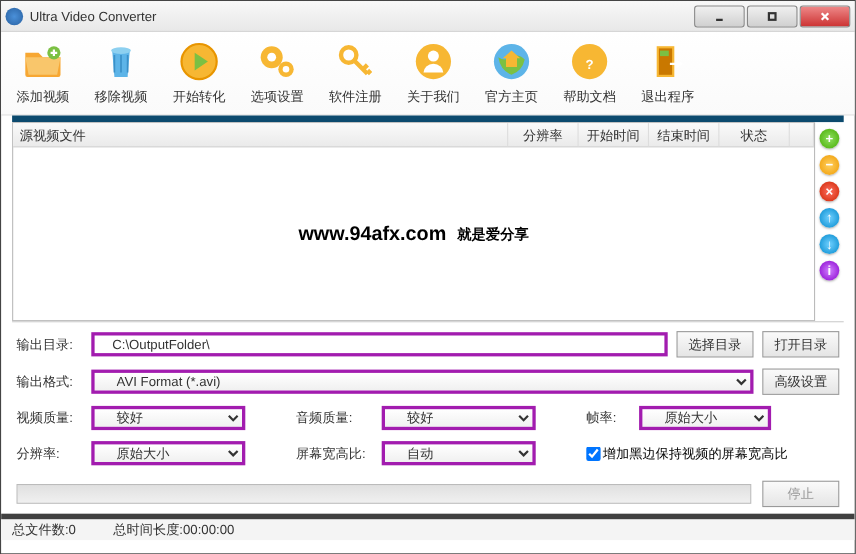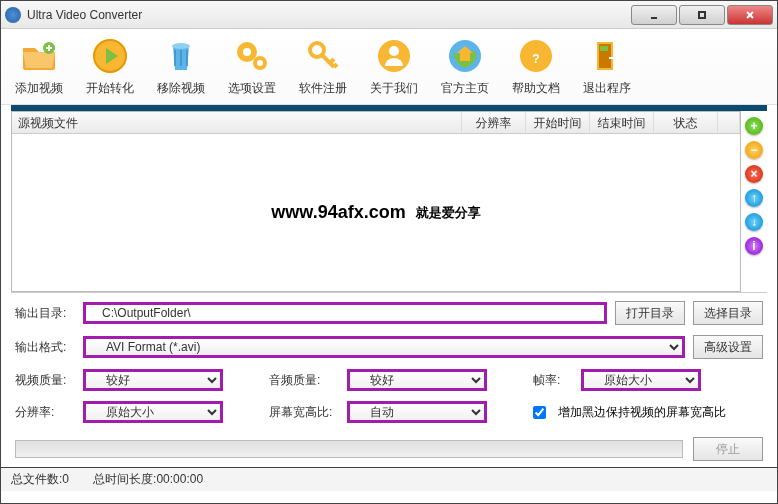--- a/index.html
+++ b/index.html
@@ -34,26 +34,26 @@
 .form{padding:8px 14px;display:flex;flex-direction:column;gap:10px}
 .row{display:flex;align-items:center;gap:8px}
 .lbl{width:60px;color:#333}
 .lbl2{width:70px;color:#333}
 input[type=text],select{height:22px;border:3px solid #a21caf;background:#fff;padding:0 16px;color:#333}
 select{background:linear-gradient(#fff,#f0f0f0)}
 .btn{height:24px;padding:0 10px;background:linear-gradient(#fafafa,#e5e5e5);border:1px solid #999;cursor:pointer;color:#333;min-width:70px}
 .outdir{flex:1}
 .fmt{flex:1}
 .sel-s{width:140px}
-.cb{display:flex;align-items:center;gap:12px}
+.cb{display:flex;align-items:center;gap:2px}
 
 .progressrow{display:flex;align-items:center;padding:6px 14px;gap:10px}
 .progress{flex:1;height:18px;background:linear-gradient(#e0e0e0,#f0f0f0);border:1px solid #bbb}
 
-.status{height:24px;background:#f4f4f4;border-top:1px solid #404040;display:flex;align-items:center;padding:0 10px;gap:24px;color:#333}
+.status{height:24px;background:#f4f4f4;border-top:5px solid #404040;display:flex;align-items:center;padding:0 10px;gap:34px;color:#333}
 </style>
 </head>
 <body>
 
 <div class="titlebar">
   <div class="ico"></div>
   <div class="ttl">Ultra Video Converter</div>
   <div class="winbtns">
     <div class="winbtn">
         <svg viewBox="0 0 10 10">
@@ -82,35 +82,35 @@
           <path fill="#f9c66b" d="M4 16h32l-3 16H7z"></path>
           <circle cx="30" cy="12" r="6" fill="#7bc043"></circle>
           <path stroke="#fff" stroke-width="2" d="M30 9v6M27 12h6"></path>
         </svg>
       </div>
     <span>添加视频</span>
   </div>
   <div class="tbtn">
     <div class="tico">
         <svg width="40" height="40" viewBox="0 0 40 40">
-          <circle cx="20" cy="20" r="16" fill="#f7b733" stroke="#e89500" stroke-width="2"></circle>
-          <path fill="#7bc043" d="M16 12l12 8-12 8z"></path>
-        </svg>
-      </div>
-    <span>开始转化</span>
-  </div>
-  <div class="tbtn">
-    <div class="tico">
-        <svg width="40" height="40" viewBox="0 0 40 40">
           <path fill="#5db4e8" d="M12 10h16l-2 24H14z"></path>
           <ellipse cx="20" cy="10" rx="9" ry="3" fill="#8dd0f0"></ellipse>
           <path fill="#3a90c8" d="M14 14v16M20 14v16M26 14v16" stroke="#3a90c8" stroke-width="1.5"></path>
         </svg>
       </div>
     <span>移除视频</span>
+  </div>
+  <div class="tbtn">
+    <div class="tico">
+        <svg width="40" height="40" viewBox="0 0 40 40">
+          <circle cx="20" cy="20" r="16" fill="#f7b733" stroke="#e89500" stroke-width="2"></circle>
+          <path fill="#7bc043" d="M16 12l12 8-12 8z"></path>
+        </svg>
+      </div>
+    <span>开始转化</span>
   </div>
   <div class="tbtn">
     <div class="tico">
         <svg width="40" height="40" viewBox="0 0 40 40">
           <circle cx="15" cy="16" r="10" fill="#f7b733"></circle>
           <circle cx="15" cy="16" r="4" fill="#fff"></circle>
           <circle cx="28" cy="27" r="7" fill="#f7b733"></circle>
           <circle cx="28" cy="27" r="3" fill="#fff"></circle>
         </svg>
       </div>
@@ -189,22 +189,22 @@
     <div class="rbtn" style="background:radial-gradient(#70d0ff,#08c)">↑</div>
     <div class="rbtn" style="background:radial-gradient(#70d0ff,#08c)">↓</div>
     <div class="rbtn" style="background:radial-gradient(#d080ff,#80c)">i</div>
   </div>
 </div>
 
 <div class="form">
   <div class="row">
     <div class="lbl">输出目录:</div>
     <input type="text" class="outdir" value="C:\OutputFolder\" style="">
+    <button class="btn">选择目录</button>
     <button class="btn">打开目录</button>
-    <button class="btn">选择目录</button>
   </div>
   <div class="row">
     <div class="lbl">输出格式:</div>
     <select class="fmt"><option>AVI Format (*.avi)</option></select>
     <button class="btn">高级设置</button>
   </div>
   <div class="row">
     <div class="lbl">视频质量:</div>
     <select class="sel-s"><option>较好</option></select>
     <div style="width:30px"></div>

